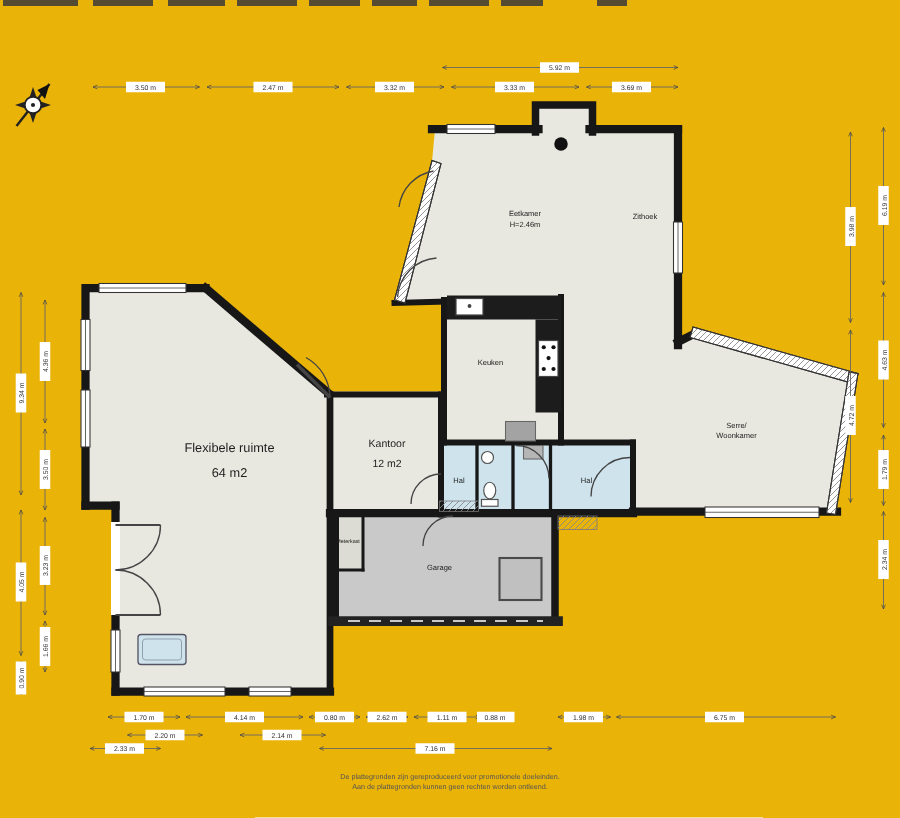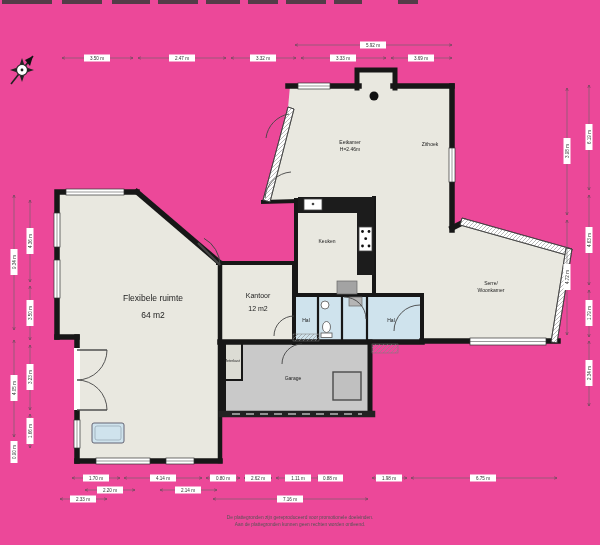--- a/index.html
+++ b/index.html
@@ -1,16 +1,16 @@
 <!DOCTYPE html>
 <html><head>
 <meta charset="utf-8">
 <style>
   html,body{margin:0;padding:0;background:#fff;}
-  .page{position:relative;width:600px;height:545px;background:#ec4899;overflow:hidden;
+  .page{position:relative;width:600px;height:545px;background:#eab308;overflow:hidden;
         font-family:"Liberation Sans",sans-serif;}
   svg text{font-family:"Liberation Sans",sans-serif;fill:#222;}
   .roomlabel{fill:#1d1d1d;}
   .dimtext{fill:#333;}
   .foot{fill:#555;}
 </style>
 </head>
 <body>
 
 <div class="page">

